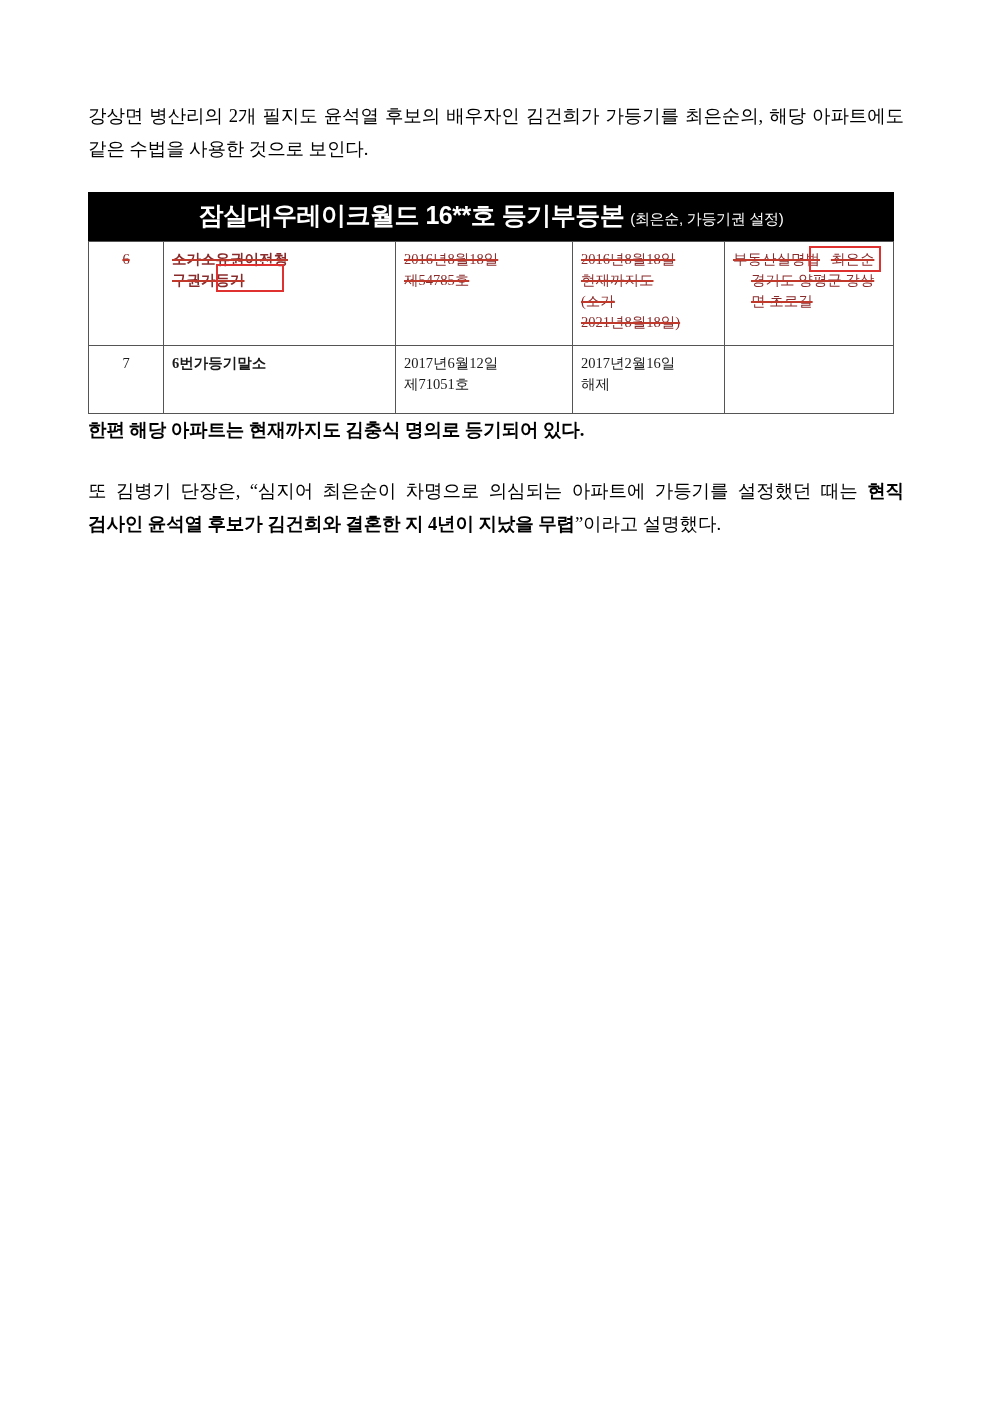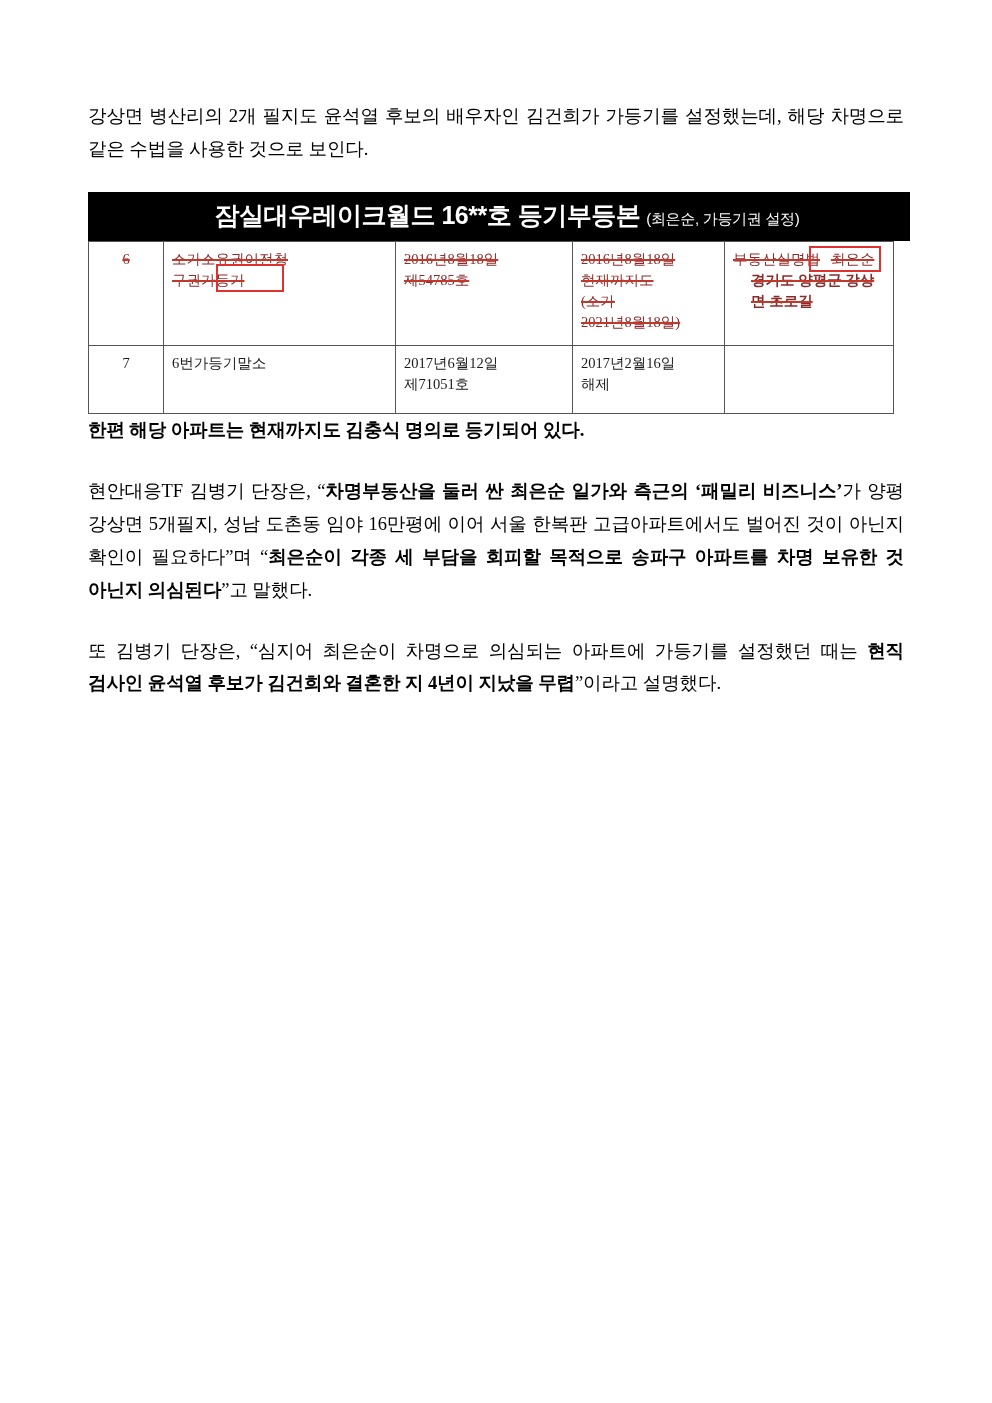--- a/index.html
+++ b/index.html
@@ -37,21 +37,21 @@
   .gap-md { margin-top: 28px; }
   .b { font-weight: bold; }
 
   
   .titlebar {
     margin-top: 26px;
     width: 806px;
     background: #000000;
     color: #ffffff;
     text-align: center;
-    padding: 7px 0 9px 16px;
+    padding: 7px 0 9px 0;
     font-family: "Liberation Sans", sans-serif;
     white-space: nowrap;
   }
   .titlebar .main {
     font-size: 25px;
     font-weight: bold;
     letter-spacing: -0.5px;
   }
   .titlebar .sub {
     font-size: 15px;
@@ -71,58 +71,57 @@
     color: #1a1a1a;
     margin-top: 0;
   }
   .reg-table td {
     border: 1px solid #555555;
     vertical-align: top;
     padding: 7px 8px 12px 8px;
     position: relative;
   }
   .col-no    { width: 58px;  text-align: center; }
-  .col-purp  { width: 215px; }
+  .col-purp  { width: 215px; font-weight: bold; }
   .col-recv  { width: 160px; }
   .col-cause { width: 135px; }
   .col-rest  { width: auto; }
 
   .strike {
     text-decoration: line-through;
     text-decoration-color: #c0392b;
     text-decoration-thickness: 1.5px;
     color: #8a2b2b;
   }
   .row1 td { height: 70px; }
   .row2 td { height: 48px; }
 
   .rest-line2 {
     display: block;
     margin-left: 18px;
-    font-weight: bold;
   }
 
   
   .redbox {
     position: absolute;
     border: 2.5px solid #e03131;
     box-sizing: border-box;
     pointer-events: none;
   }
   #box-gadeungi { left: 52px; top: 22px; width: 68px; height: 28px; }
   #box-name     { left: 84px; top: 4px;  width: 72px; height: 26px; }
 
   .nowrap { white-space: nowrap; }
 </style>
 </head>
 <body>
 
 <div class="page">
 
-  <p class="para">강상면 병산리의 2개 필지도 윤석열 후보의 배우자인 김건희가 가등기를 설정했는데, 해당 차명으로 같은 수법을 사용한 것으로 보인다.</p>
+  <p class="para">강상면 병산리의 2개 필지도 윤석열 후보의 배우자인 김건희가 가등기를 최은순의, 해당 아파트에도 같은 수법을 사용한 것으로 보인다.</p>
 
   <div class="titlebar">
     <span class="main">잠실대우레이크월드 16**호 등기부등본</span><span class="sub">(최은순, 가등기권 설정)</span>
   </div>
 
   <table class="reg-table">
     <tbody>
       <tr class="row1">
         <td class="col-no">
           <span class="strike">6</span>
@@ -161,22 +160,19 @@
         </td>
         <td class="col-rest"></td>
       </tr>
     </tbody>
   </table>
 
   <p class="para gap-lg">
     <span class="b">한편 </span><span class="b">해당 아파트는 현재까지도 김충식 명의로 등기되어 있다.</span>
   </p>
 
-  <p class="para gap-md">
-    <span> 현안대응TF 김병기 단장은, “</span><span class="b">차명부동산을 둘러 싼 최은순 일가와 측근의 ‘패밀리 비즈니스’</span><span>가 양평 강상면 5개필지, 성남 도촌동 임야 16만평에 이어 서울 한복판 고급아파트에서도 벌어진 것이 아닌지 확인이 필요하다”며 “</span><span class="b">최은순이 각종 세 부담을 회피할 목적으로 송파구 아파트를 차명 보유한 것 아닌지 의심된다</span><span>”고 말했다.</span>
-  </p>
 
   <p class="para gap-md">
     <span> 또 김병기 단장은, “심지어 최은순이 차명으로 의심되는 아파트에 가등기를 설정했던 때는 </span><span class="b">현직 검사인 윤석열 후보가 김건희와 결혼한 지 4년이 지났을 무렵</span><span>”이라고 설명했다.</span>
   </p>
 
 
 </div>
 
 </body></html>

